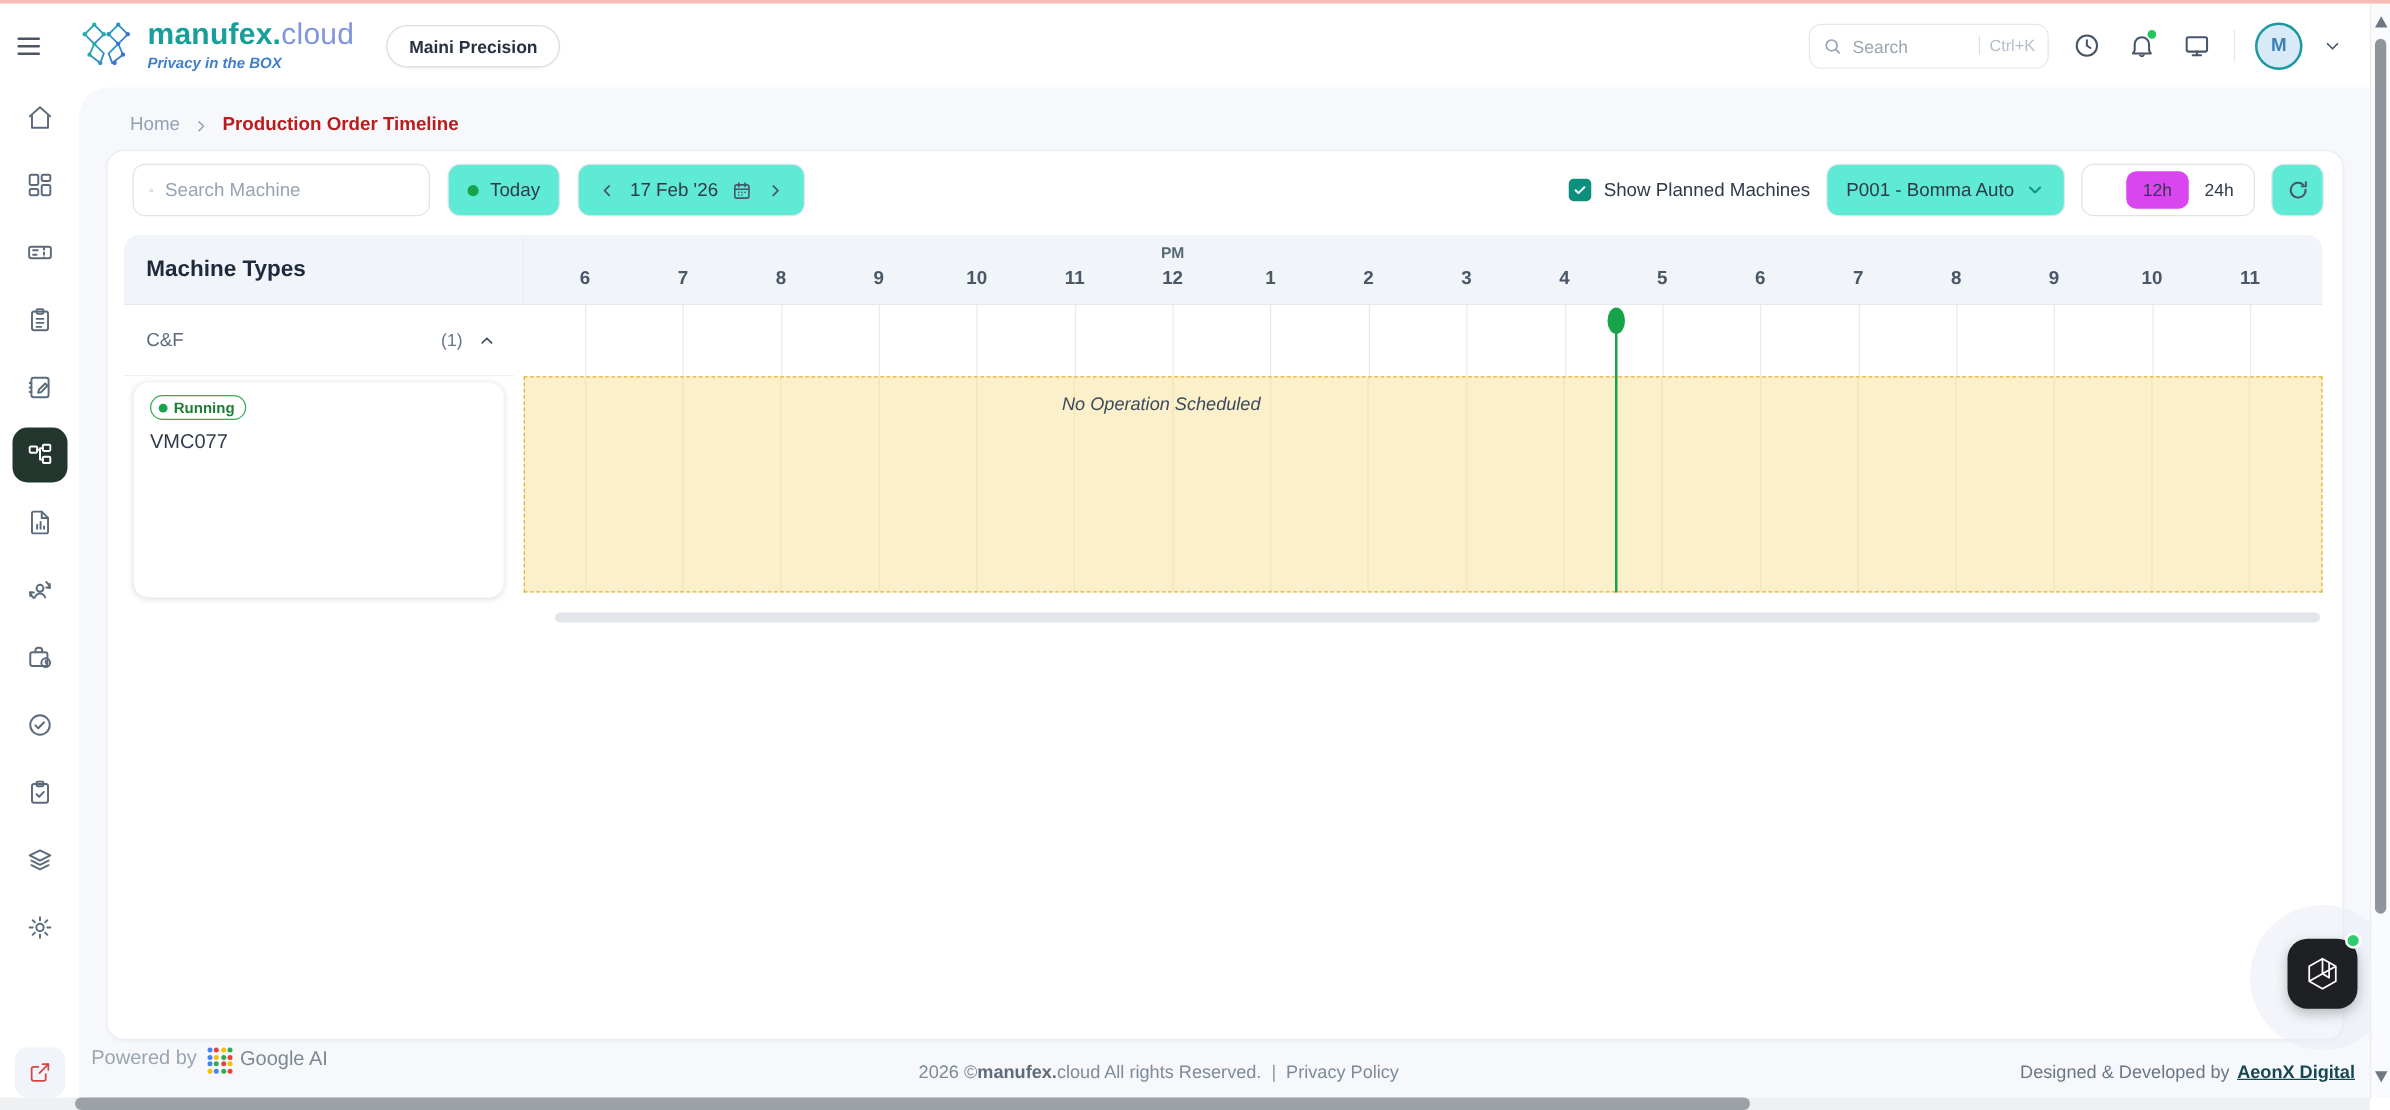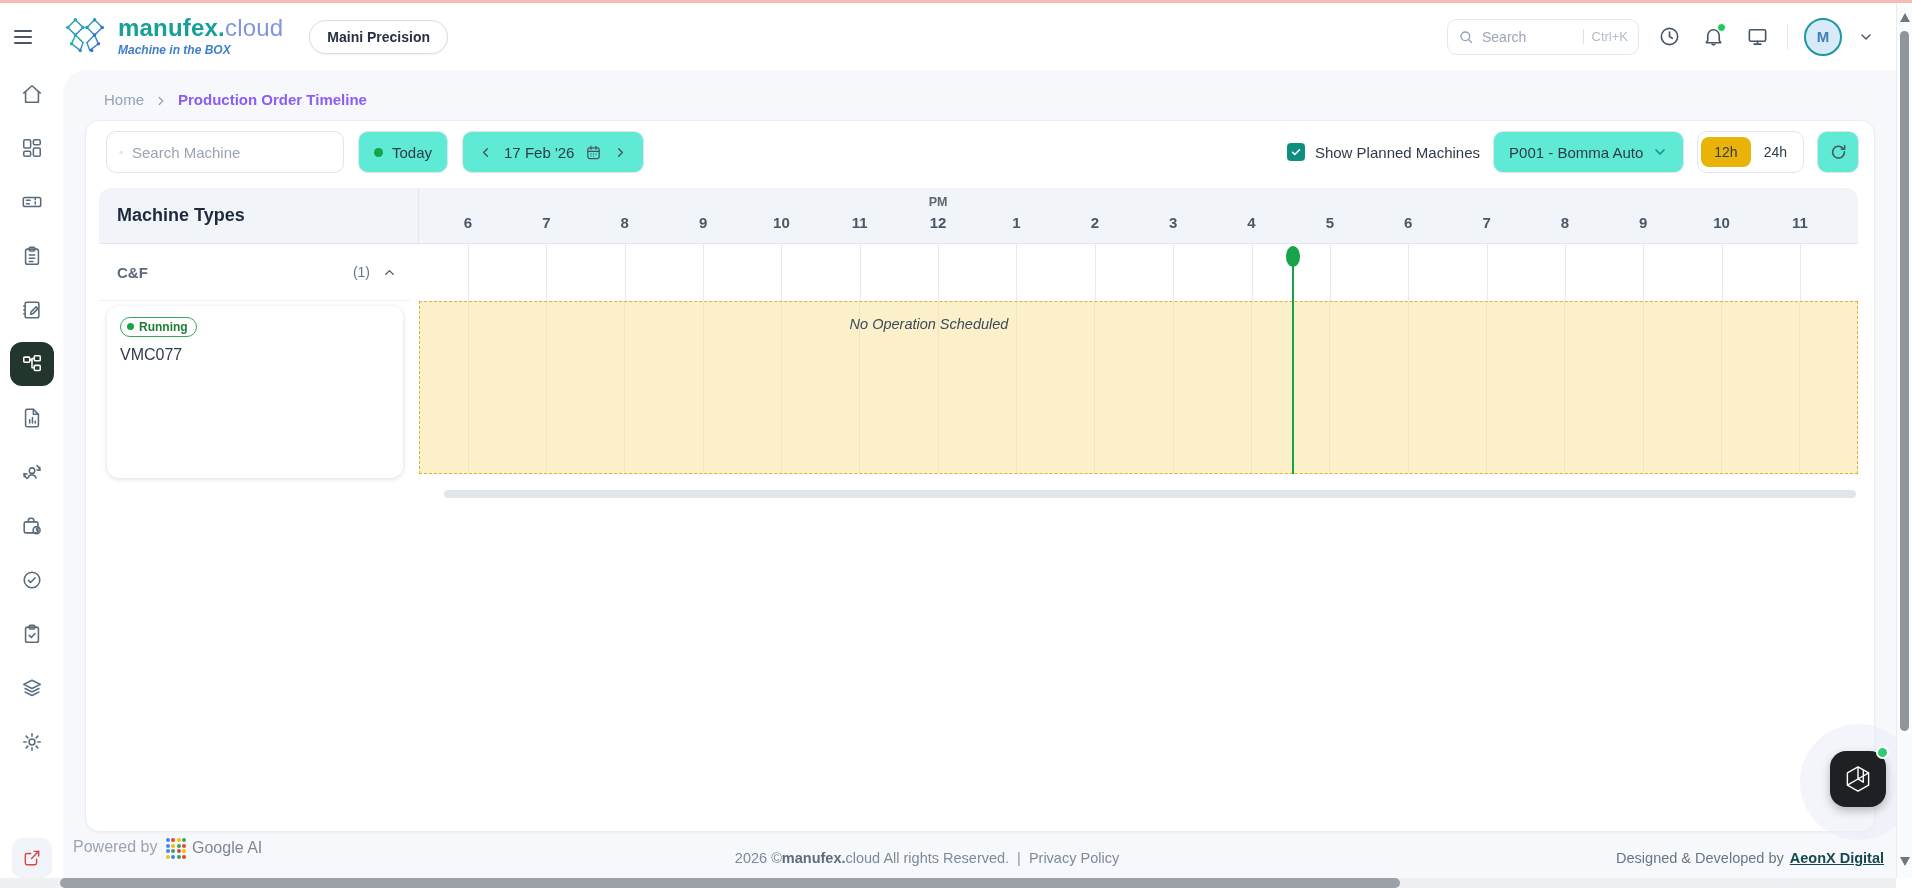--- a/index.html
+++ b/index.html
@@ -42,49 +42,49 @@
   .sidebar { position:absolute; left:0; top:70px; width:63px; height:808px; background:#fff; }
   .nav-item { position:absolute; left:10px; width:44px; height:44px; border-radius:12px; display:flex; align-items:center; justify-content:center; color:#5b6b7b; cursor:pointer; }
   .nav-item.active { background:#22362e; color:#fff; }
   .sidebar-footer-btn { position:absolute; left:12px; top:768px; width:40px; height:40px; border-radius:10px; background:#f1f4f8; color:#d64545; display:flex; align-items:center; justify-content:center; cursor:pointer; }
   .content { position:absolute; left:63px; top:70px; width:1833px; height:808px; background:#f6f8fb; border-top-left-radius:24px; }
 
   
   .breadcrumb { position:absolute; left:41px; top:10px; height:28px; display:flex; align-items:flex-end; gap:10px; font-size:15px; }
   .crumb-home { color:#95a1b2; cursor:pointer; }
   .crumb-sep { color:#9aa5b4; display:flex; }
-  .crumb-current { color:#8b5cf6; font-weight:600; }
+  .crumb-current { color:#b91c1c; font-weight:600; }
 
   
   .card { position:absolute; left:22px; top:50px; width:1790px; height:712px; background:#fff; border:1px solid #eaeef4; border-radius:14px; box-shadow:0 1px 3px rgba(25,40,70,.04); }
   .toolbar { position:absolute; left:20px; right:15px; top:10px; height:42px; display:flex; align-items:center; gap:14px; }
   .machine-search { width:238px; height:42px; border:1px solid #dfe5ec; border-radius:10px; display:flex; align-items:center; gap:9px; padding:0 12px; color:#9aa6b5; }
   .machine-search input { border:none; outline:none; flex:1; font-size:15px; color:#334155; background:transparent; }
   .machine-search input::placeholder { color:#98a4b3; }
   .btn { height:42px; border:1px solid #dfe5ec; border-radius:10px; background:#5eead4; display:flex; align-items:center; gap:9px; padding:0 15px; font-size:15px; color:#2f3b4a; cursor:pointer; }
   .green-dot { width:9px; height:9px; border-radius:50%; background:#16a34a; }
   .date-nav { gap:11px; }
   .date-nav .chev { color:#475569; display:flex; cursor:pointer; }
   .toolbar-right { margin-left:auto; display:flex; align-items:center; gap:13px; }
   .checkbox-wrap { display:flex; align-items:center; gap:10px; cursor:pointer; }
   .checkbox { width:18px; height:18px; border-radius:4px; background:#0d8f80; display:flex; align-items:center; justify-content:center; }
   .checkbox-label { font-size:15px; color:#2f3b4a; }
   .select-btn { min-width:170px; justify-content:space-between; }
   .select-btn .sel-caret { color:#0d9488; display:flex; }
   .segmented { height:42px; border:1px solid #dfe5ec; border-radius:10px; display:flex; align-items:center; padding:3px; background:#fff; }
   .seg-opt { padding:7px 13px; font-size:14px; color:#2f3b4a; border-radius:8px; cursor:pointer; }
-  .seg-opt.selected { background:#eab308; }
+  .seg-opt.selected { background:#d946ef;margin-left:32px; }
   .refresh-btn { width:42px; justify-content:center; padding:0; }
 
   
   .tl-table { position:absolute; left:13px; top:67px; width:1759px; height:295px; }
   .tl-left { position:absolute; left:0; top:0; width:320px; height:295px; }
   .mt-header { position:absolute; left:0; top:0; width:320px; height:56px; background:#f1f5f9; border-bottom:1px solid #e3e8ee; border-right:1px solid #e3e8ee; border-top-left-radius:12px; display:flex; align-items:center; padding-left:18px; font-size:18px; font-weight:bold; color:#1e293b; }
   .group-row { position:absolute; left:0; top:56px; width:312px; height:57px; background:#fff; border-bottom:1px solid #edf1f5; display:flex; align-items:center; padding:0 14px 0 18px; cursor:pointer; }
-  .group-name { font-size:15px; font-weight:700; color:#5b6b7d; }
+  .group-name { font-size:15px; font-weight:400; color:#5b6b7d; }
   .group-count { margin-left:auto; font-size:14px; color:#64748b; }
   .group-chevron { margin-left:12px; color:#475569; display:flex; }
   .machine-row { position:absolute; left:0; top:113px; width:312px; height:182px; }
   .machine-card { position:absolute; left:8px; top:5px; width:296px; height:172px; background:#fff; border-radius:12px; box-shadow:0 1px 5px rgba(30,45,70,.16); padding:10px 13px; cursor:pointer; }
   .status-badge { display:inline-flex; align-items:center; gap:5px; border:1px solid #34a853; border-radius:10px; padding:2px 8px 2px 6px; font-size:12px; font-weight:600; color:#1e7e34; background:#fff; }
   .status-badge .dot { width:7px; height:7px; border-radius:50%; background:#16a34a; }
   .machine-name { margin-top:9px; font-size:16px; font-weight:500; color:#2f3b4a; }
 
   .tl-right { position:absolute; left:320px; top:0; width:1439px; height:295px; }
   .time-header { position:absolute; left:0; top:0; width:1439px; height:56px; background:#f1f5f9; border-bottom:1px solid #e3e8ee; border-top-right-radius:12px; }
@@ -154,21 +154,21 @@
             <circle cx="42" cy="14" r="1.8" fill="#3e6fd2"></circle>
             <circle cx="34" cy="22" r="1.8" fill="#3e6fd2"></circle>
           <circle cx="10" cy="31" r="1.8"></circle>
             <circle cx="38" cy="31" r="1.8" fill="#3e6fd2"></circle>
             <circle cx="19" cy="38" r="1.8" fill="#2f8fc4"></circle>
             <circle cx="31" cy="38" r="1.8" fill="#3e6fd2"></circle>
         </g>
       </svg>
       <div class="brand-text">
         <div class="brand-line1"><span class="b1">manufex.</span><span class="b2">cloud</span></div>
-        <div class="tagline">Machine in the BOX</div>
+        <div class="tagline">Privacy in the BOX</div>
       </div>
     </div>
     <div class="tenant-badge">Maini Precision</div>
 
     <div class="header-right">
       <div class="top-search">
         <svg width="16" height="16" viewBox="0 0 24 24" fill="none" stroke="currentColor" stroke-width="2" stroke-linecap="round">
             <circle cx="11" cy="11" r="6.5"></circle>
             <path d="M15.8 15.8 20 20"></path>
           </svg>

